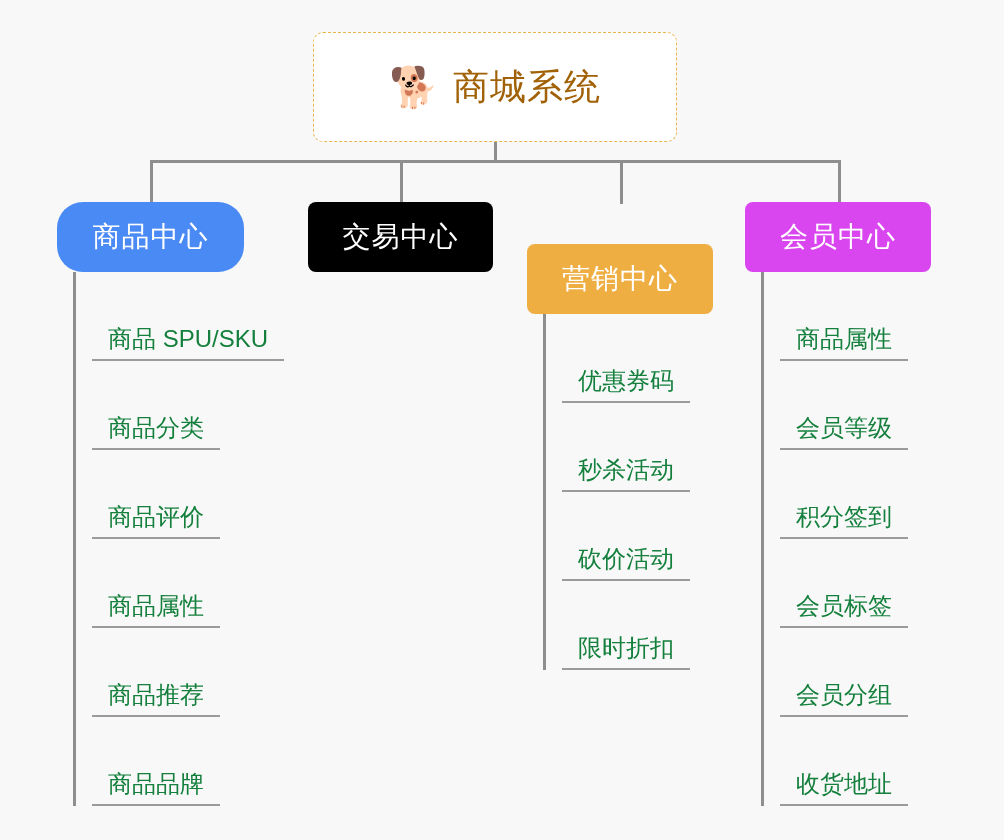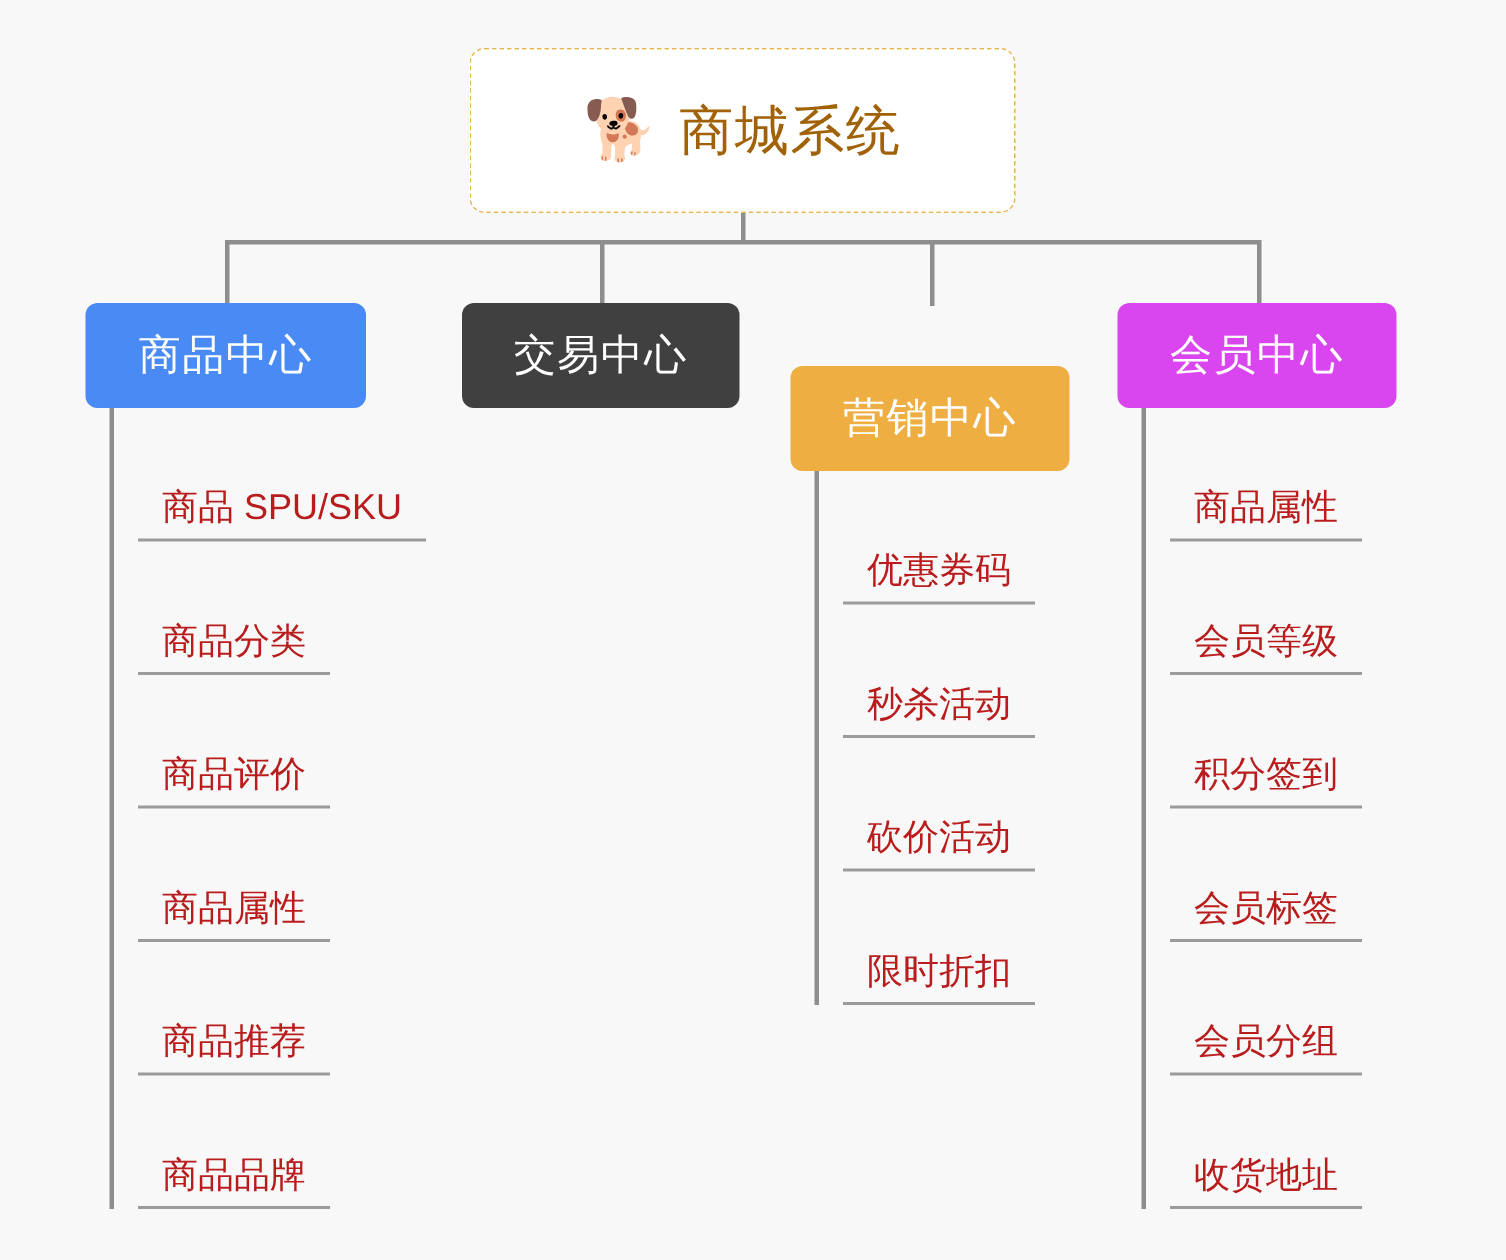--- a/index.html
+++ b/index.html
@@ -83,32 +83,32 @@
   }
   .leaf {
     height: 89px;
     display: flex;
     align-items: flex-end;
     box-sizing: border-box;
   }
   .leaf-label {
     display: inline-block;
     font-size: 24px;
-    color: #b91c1c;
+    color: #15803d;
     white-space: nowrap;
     padding: 0 16px 6px 16px;
     border-bottom: 2px solid #9b9b9b;
     line-height: 1.15;
   }
 
   
   #col-0 { left: 57px; }
-  #col-0 .col-head { width: 187px; background: #4a8af4; }
+  #col-0 .col-head { width: 187px; background: #4a8af4; border-radius: 26px; }
   #col-1 { left: 308px; }
-  #col-1 .col-head { width: 185px; background: #404040; }
+  #col-1 .col-head { width: 185px; background: #000000; }
   #col-2 { left: 527px; }
   #col-2 .col-head { width: 186px; background: #eeae42; margin-top: 42px; }
   #col-3 { left: 745px; }
   #col-3 .col-head { width: 186px; background: #d946ef; }
 </style>
 </head>
 <body>
 
 <div id="mindmap">
 

